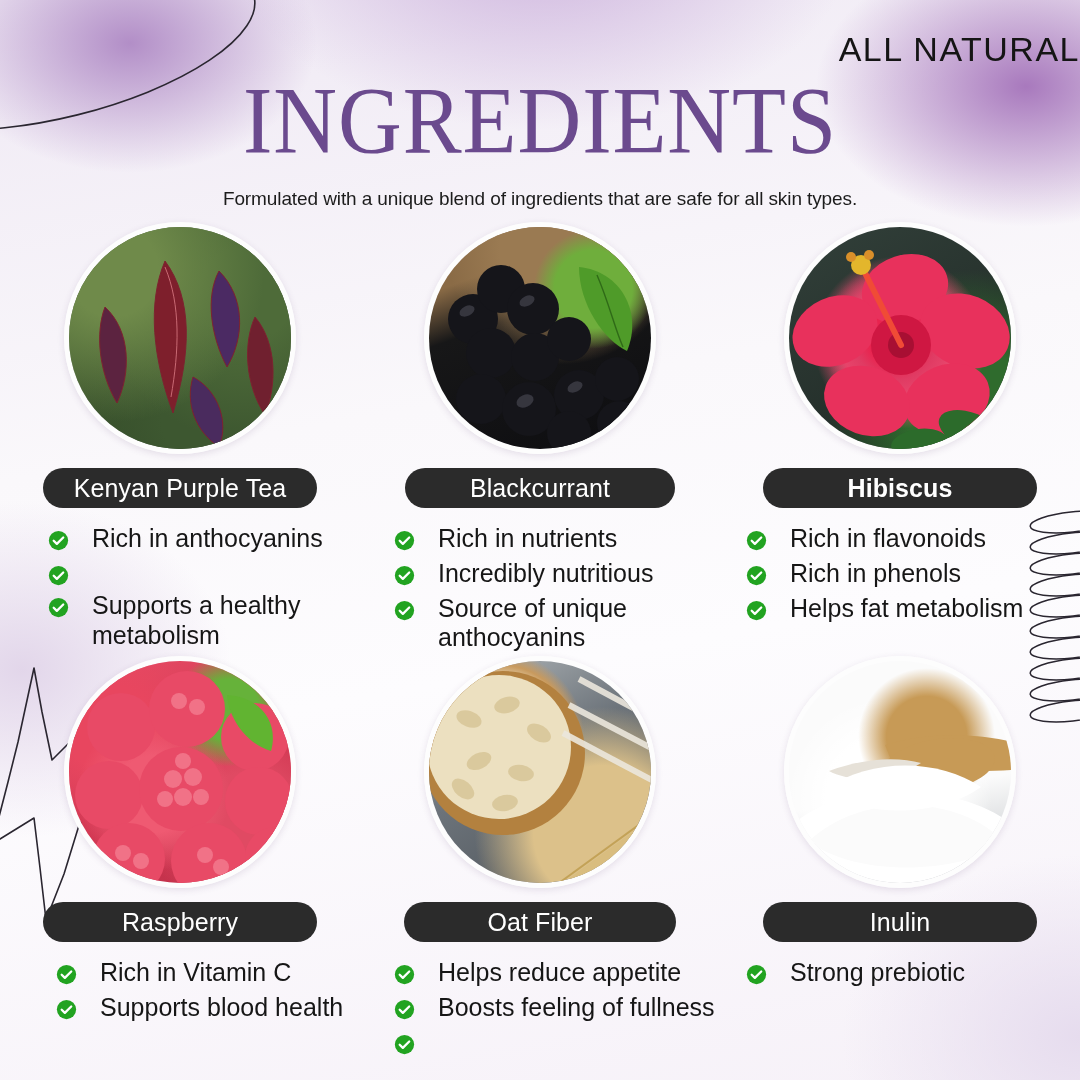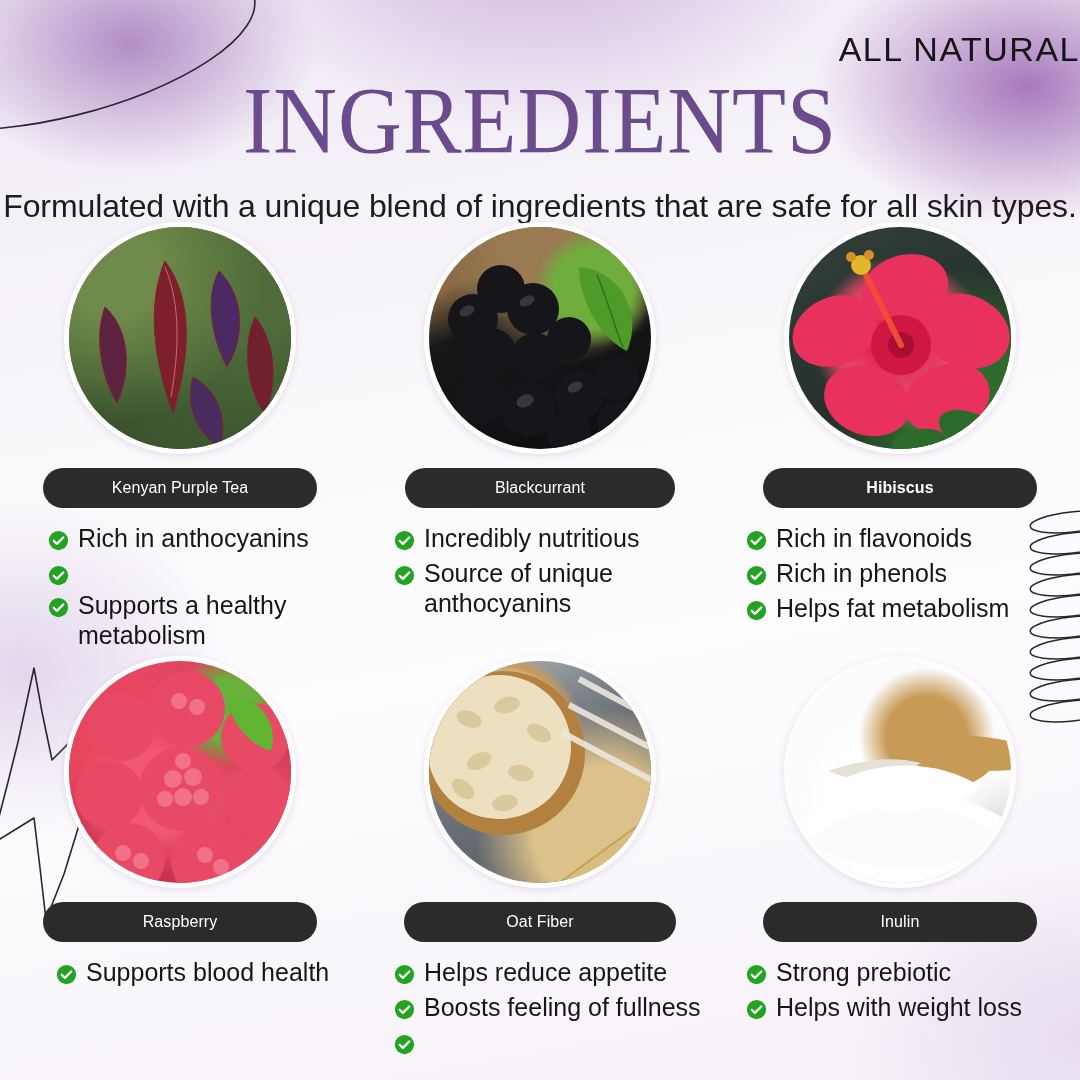--- a/index.html
+++ b/index.html
@@ -28,59 +28,59 @@
   .kicker {
     font-size:34px; letter-spacing:1.5px; color:#151515; font-weight:400;
     margin-top:30px; font-family:"Liberation Sans", sans-serif;text-align:right;
   }
   .headline {
     font-family:"Liberation Serif", serif;
     font-size:96px; line-height:0.95; color:#6b4a8e; letter-spacing:1px;
     margin-top:6px; transform:scaleX(0.92); transform-origin:center;
   }
   .subtitle {
-    font-size:32px; color:#1c1c1c; margin-top:22px; font-weight:400;
+    font-size:19px; color:#1c1c1c; margin-top:22px; font-weight:400;
     letter-spacing:-0.1px;
   }
 
   
   .grid {
     position:absolute; top:222px; left:0; width:1080px; z-index:3;
     display:grid; grid-template-columns:repeat(3, 360px); row-gap:4px;
   }
   .card { position:relative; height:430px; }
   .thumb-wrap { display:flex; justify-content:center; }
   .thumb {
     width:232px; height:232px; border-radius:50%;
     border:5px solid #fdfdfd; overflow:hidden; position:relative;
     box-shadow:0 2px 7px rgba(80,50,100,.13);
   }
   .thumb .art { position:absolute; inset:0; }
 
   .pill {
     margin:14px auto 0; height:40px; border-radius:20px; background:#2b2b2b;
     color:#fff; display:flex; align-items:center; justify-content:center;
-    font-size:16px; font-weight:400; letter-spacing:.1px; padding:0 20px;
+    font-size:25px; font-weight:400; letter-spacing:.1px; padding:0 20px;
   }
   .card:nth-child(1) .pill { width:274px; }
   .card:nth-child(2) .pill { width:270px; }
   .card:nth-child(3) .pill { width:274px;font-weight:bold; }
   .card:nth-child(4) .pill { width:274px; }
   .card:nth-child(5) .pill { width:272px; }
   .card:nth-child(6) .pill { width:274px; }
 
   .bullets { list-style:none; margin-top:16px; }
   .card:nth-child(1) .bullets { padding-left:48px; }
   .card:nth-child(2) .bullets { padding-left:34px; }
   .card:nth-child(3) .bullets { padding-left:26px; }
   .card:nth-child(4) .bullets { padding-left:56px; }
   .card:nth-child(5) .bullets { padding-left:34px; }
   .card:nth-child(6) .bullets { padding-left:26px; }
   .bullets li {
-    display:flex; align-items:flex-start; gap:9px;
+    display:flex; align-items:flex-start; gap:23px;
     font-size:25px; line-height:1.19; color:#161616; margin-bottom:5px;
   }
   .chk { flex:0 0 auto; width:21px; height:21px; margin-top:6px; }
   .btext { display:block; }
 
   
   .leafbg{background:
      radial-gradient(circle at 20% 20%,#6f8a4a 0 18%,rgba(0,0,0,0) 60%),
      radial-gradient(circle at 80% 30%,#4e6b39 0 20%,rgba(0,0,0,0) 62%),
      radial-gradient(circle at 65% 85%,#3d5730 0 22%,rgba(0,0,0,0) 62%),
@@ -214,20 +214,27 @@
         </svg>
       </div>
     </div>
     <div class="pill">Blackcurrant</div>
     <ul class="bullets">
       <li>
         <svg class="chk" viewBox="0 0 24 24">
             <circle cx="12" cy="12" r="11" fill="#22a321"></circle>
             <path d="M6.5 12.3l3.6 3.6 7.3-7.4" fill="none" stroke="#fff" stroke-width="2.6" stroke-linecap="round" stroke-linejoin="round"></path>
           </svg>
+        <span class="btext">Rich in nutrients</span>
+      </li>
+      <li>
+        <svg class="chk" viewBox="0 0 24 24">
+            <circle cx="12" cy="12" r="11" fill="#22a321"></circle>
+            <path d="M6.5 12.3l3.6 3.6 7.3-7.4" fill="none" stroke="#fff" stroke-width="2.6" stroke-linecap="round" stroke-linejoin="round"></path>
+          </svg>
         <span class="btext">Incredibly nutritious</span>
       </li>
       <li>
         <svg class="chk" viewBox="0 0 24 24">
             <circle cx="12" cy="12" r="11" fill="#22a321"></circle>
             <path d="M6.5 12.3l3.6 3.6 7.3-7.4" fill="none" stroke="#fff" stroke-width="2.6" stroke-linecap="round" stroke-linejoin="round"></path>
           </svg>
         <span class="btext">Source of unique anthocyanins</span>
       </li>
     </ul>
@@ -318,20 +325,27 @@
         </svg>
       </div>
     </div>
     <div class="pill">Raspberry</div>
     <ul class="bullets">
       <li>
         <svg class="chk" viewBox="0 0 24 24">
             <circle cx="12" cy="12" r="11" fill="#22a321"></circle>
             <path d="M6.5 12.3l3.6 3.6 7.3-7.4" fill="none" stroke="#fff" stroke-width="2.6" stroke-linecap="round" stroke-linejoin="round"></path>
           </svg>
+        <span class="btext">Rich in Vitamin C</span>
+      </li>
+      <li>
+        <svg class="chk" viewBox="0 0 24 24">
+            <circle cx="12" cy="12" r="11" fill="#22a321"></circle>
+            <path d="M6.5 12.3l3.6 3.6 7.3-7.4" fill="none" stroke="#fff" stroke-width="2.6" stroke-linecap="round" stroke-linejoin="round"></path>
+          </svg>
         <span class="btext">Supports blood health</span>
       </li>
     </ul>
   </div>
 
   <div class="card">
     <div class="thumb-wrap">
       <div class="thumb">
         <div class="art oat"></div>
         <svg width="232" height="232" viewBox="0 0 232 232" style="position:absolute;inset:0">
@@ -406,23 +420,16 @@
     </div>
     <div class="pill">Inulin</div>
     <ul class="bullets">
       <li>
         <svg class="chk" viewBox="0 0 24 24">
             <circle cx="12" cy="12" r="11" fill="#22a321"></circle>
             <path d="M6.5 12.3l3.6 3.6 7.3-7.4" fill="none" stroke="#fff" stroke-width="2.6" stroke-linecap="round" stroke-linejoin="round"></path>
           </svg>
         <span class="btext">Strong prebiotic</span>
       </li>
-      <li>
-        <svg class="chk" viewBox="0 0 24 24">
-            <circle cx="12" cy="12" r="11" fill="#22a321"></circle>
-            <path d="M6.5 12.3l3.6 3.6 7.3-7.4" fill="none" stroke="#fff" stroke-width="2.6" stroke-linecap="round" stroke-linejoin="round"></path>
-          </svg>
-        <span class="btext">Helps with weight loss</span>
-      </li>
     </ul>
   </div>
 
 </div>
 
 </body></html>

